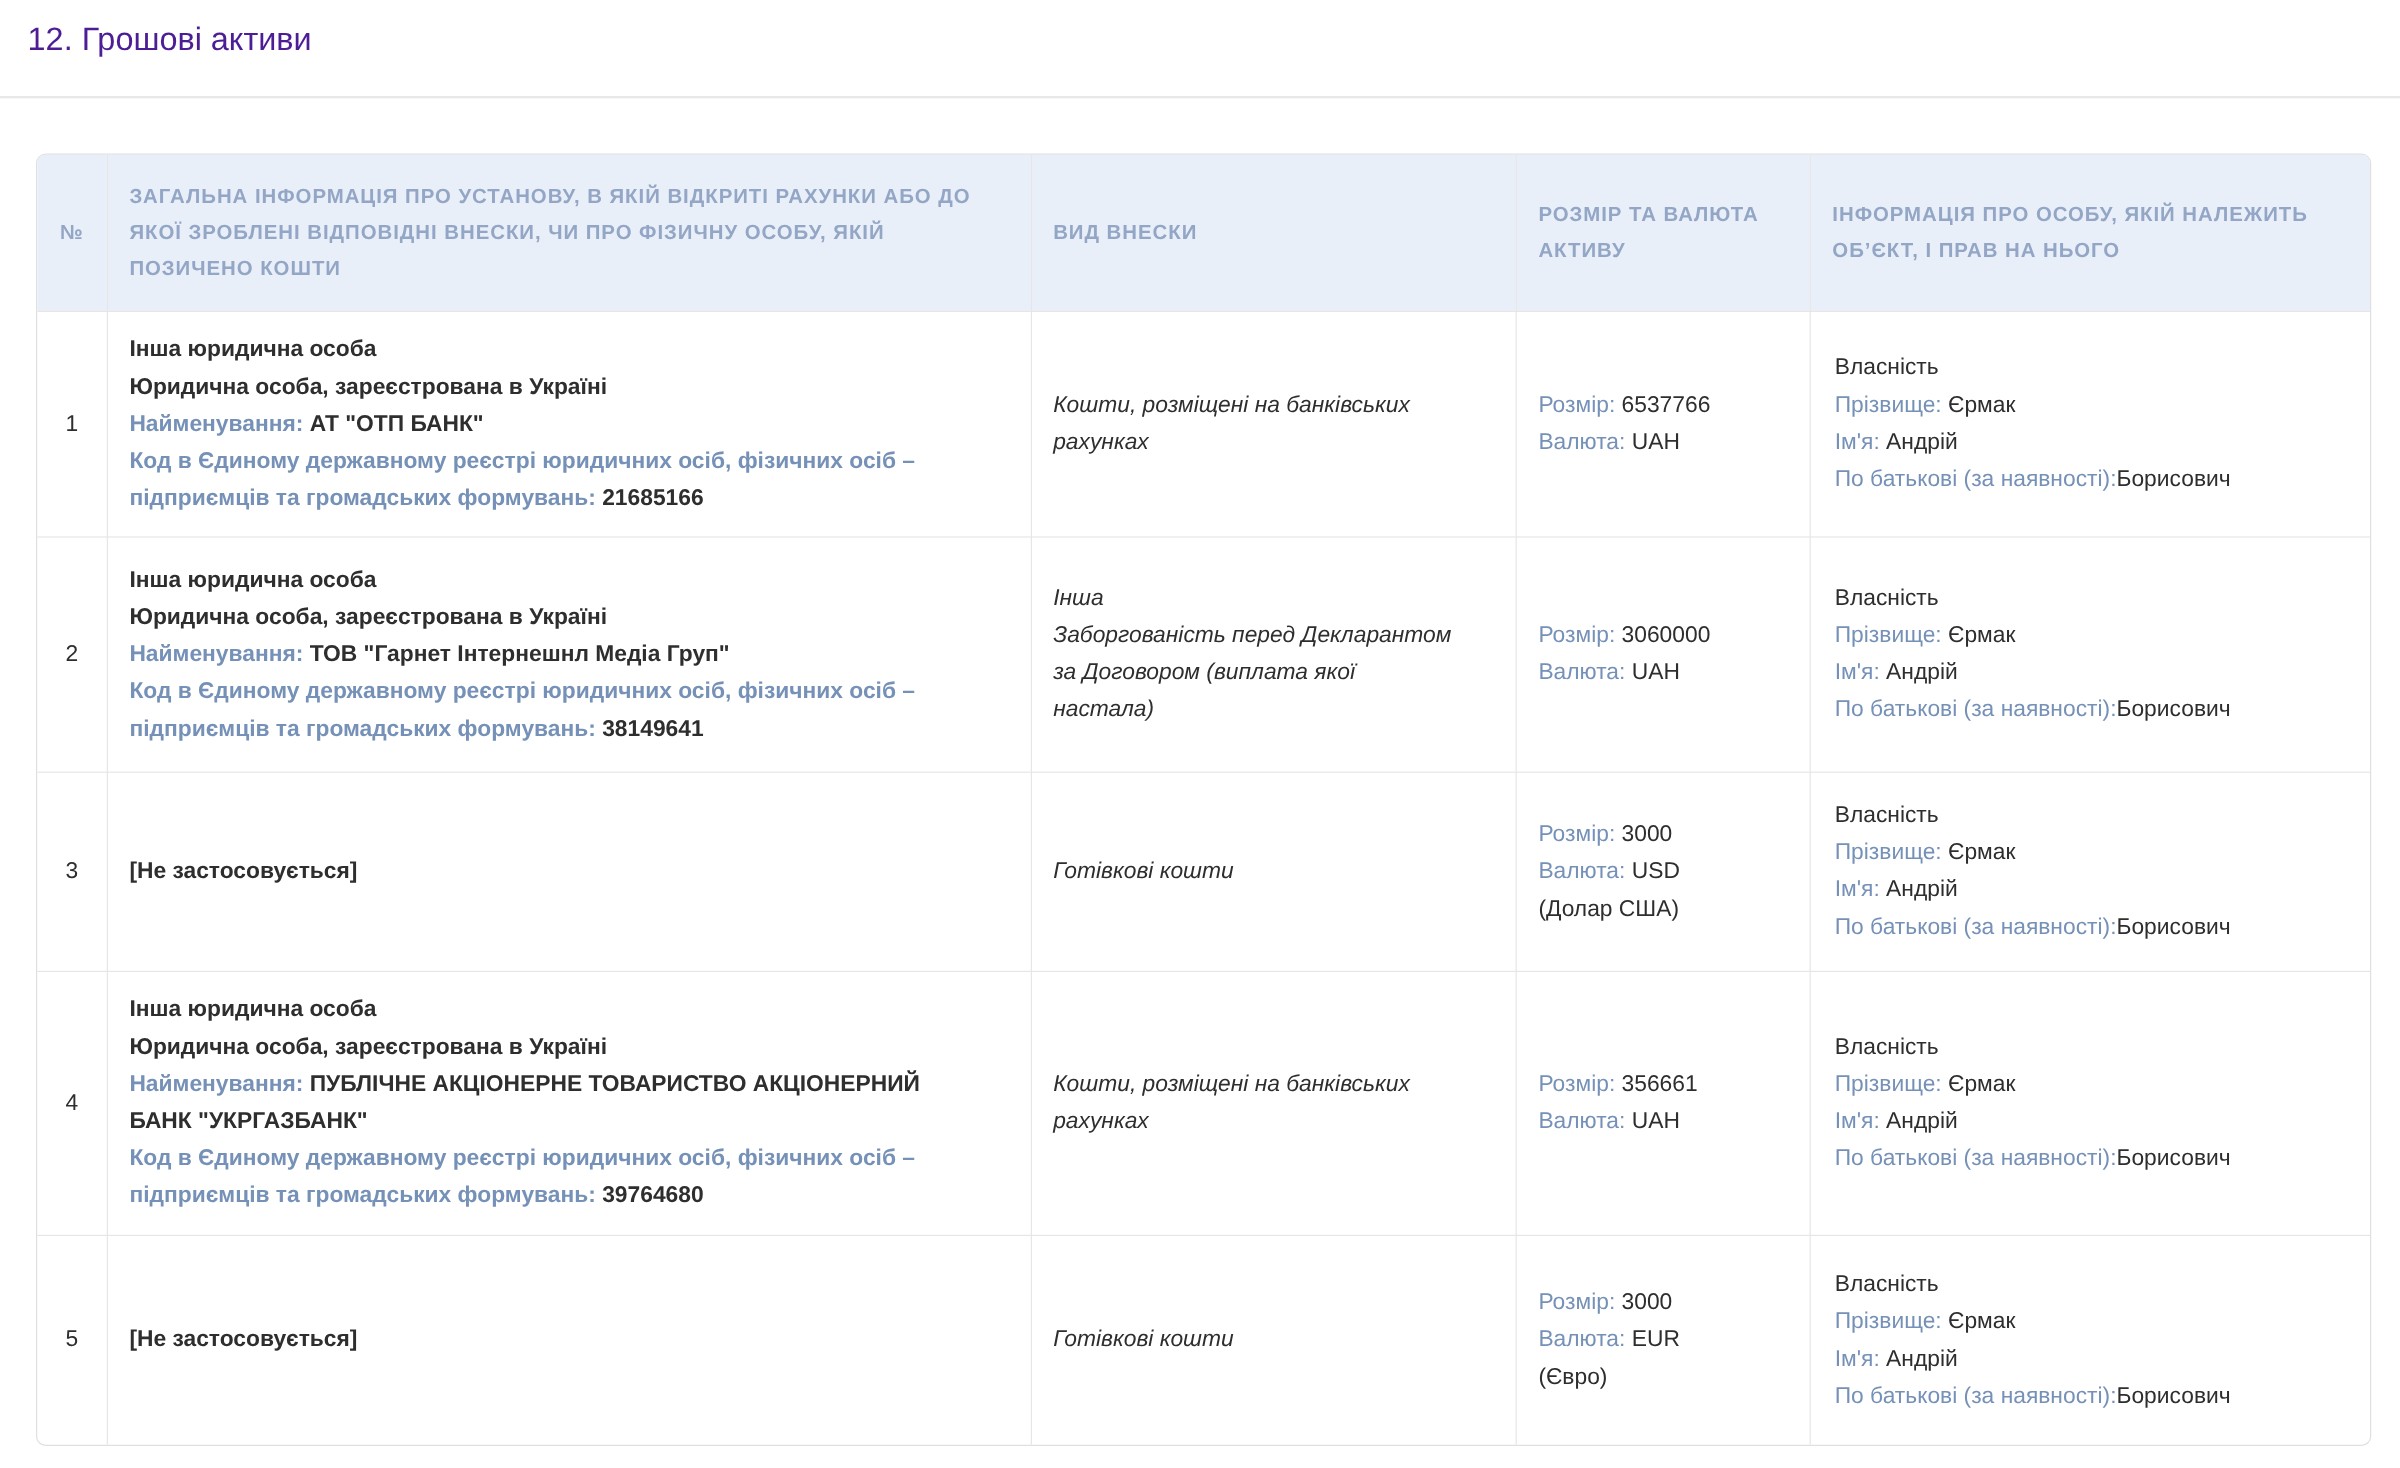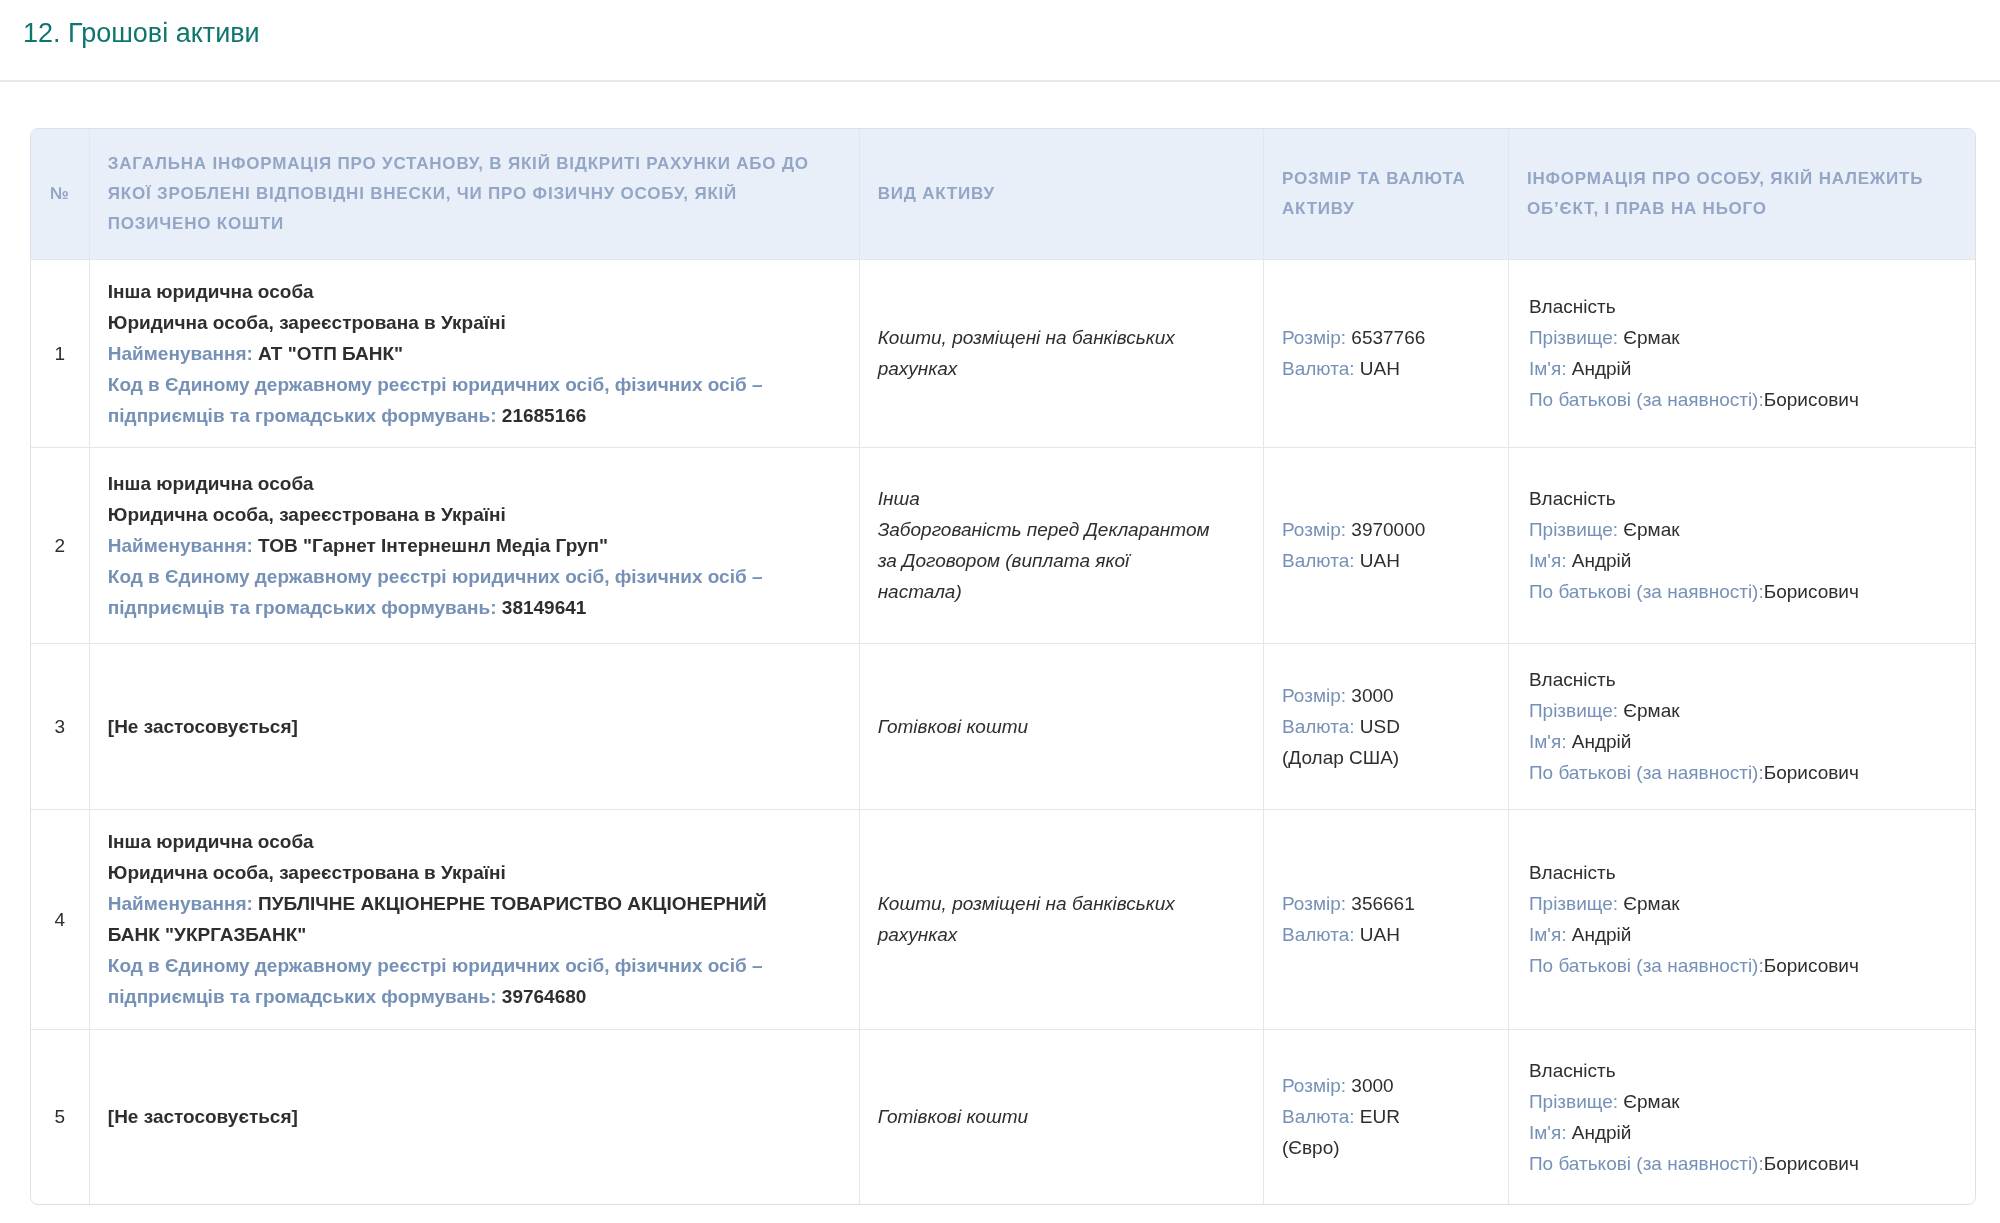--- a/index.html
+++ b/index.html
@@ -18,21 +18,21 @@
     background:#ffffff;
     font-family:"Liberation Sans", sans-serif;
     color:var(--body-text);
   }
   .page-title{
     margin:0;
     padding:16px 0 0 23px;
     font-size:27px;
     line-height:34px;
     font-weight:400;
-    color:#0f766e;
+    color:#4c1d95;
   }
   .title-divider{
     margin-top:30px;
     height:2px;
     background:var(--divider);
     width:100%;
   }
   .table-wrap{
     margin:46px 24px 0 30px;
     border:1px solid var(--border-outer);
@@ -98,21 +98,21 @@
       <col style="width:3%">
       <col style="width:39.6%">
       <col style="width:20.8%">
       <col style="width:12.6%">
       <col style="width:24%">
     </colgroup>
     <thead>
       <tr>
         <th class="col-num">№</th>
         <th class="col-info">ЗАГАЛЬНА ІНФОРМАЦІЯ ПРО УСТАНОВУ, В ЯКІЙ ВІДКРИТІ РАХУНКИ АБО ДО ЯКОЇ ЗРОБЛЕНІ ВІДПОВІДНІ ВНЕСКИ, ЧИ ПРО ФІЗИЧНУ ОСОБУ, ЯКІЙ ПОЗИЧЕНО КОШТИ</th>
-        <th class="col-type">ВИД АКТИВУ</th>
+        <th class="col-type">ВИД ВНЕСКИ</th>
         <th class="col-amount">РОЗМІР ТА ВАЛЮТА АКТИВУ</th>
         <th class="col-owner">ІНФОРМАЦІЯ ПРО ОСОБУ, ЯКІЙ НАЛЕЖИТЬ ОБ’ЄКТ, І ПРАВ НА НЬОГО</th>
       </tr>
     </thead>
     <tbody>
         <tr class="row">
           <td class="num">1</td>
           <td class="info">
             <div class="line">Інша юридична особа</div>
             <div class="line">Юридична особа, зареєстрована в Україні</div>
@@ -139,21 +139,21 @@
             <div class="line">Інша юридична особа</div>
             <div class="line">Юридична особа, зареєстрована в Україні</div>
             <div class="line"><span class="label">Найменування:</span><span class="value"> ТОВ "Гарнет Інтернешнл Медіа Груп"</span></div>
             <div class="line"><span class="label">Код в Єдиному державному реєстрі юридичних осіб, фізичних осіб – підприємців та громадських формувань:</span><span class="value"> 38149641</span></div>
           </td>
           <td class="type">
             <div class="line">Інша</div>
             <div class="line">Заборгованість перед Декларантом за Договором (виплата якої настала)</div>
           </td>
           <td class="amount">
-            <div class="line"><span class="label">Розмір:</span><span class="value"> 3970000</span></div>
+            <div class="line"><span class="label">Розмір:</span><span class="value"> 3060000</span></div>
             <div class="line"><span class="label">Валюта:</span><span class="value"> UAH</span></div>
           </td>
           <td class="owner">
             <div class="line">Власність</div>
             <div class="line"><span class="label">Прізвище:</span><span class="value"> Єрмак</span></div>
             <div class="line"><span class="label">Ім'я:</span><span class="value"> Андрій</span></div>
             <div class="line"><span class="label">По батькові (за наявності):</span><span class="value">Борисович</span></div>
           </td>
         </tr>
         <tr class="row">

